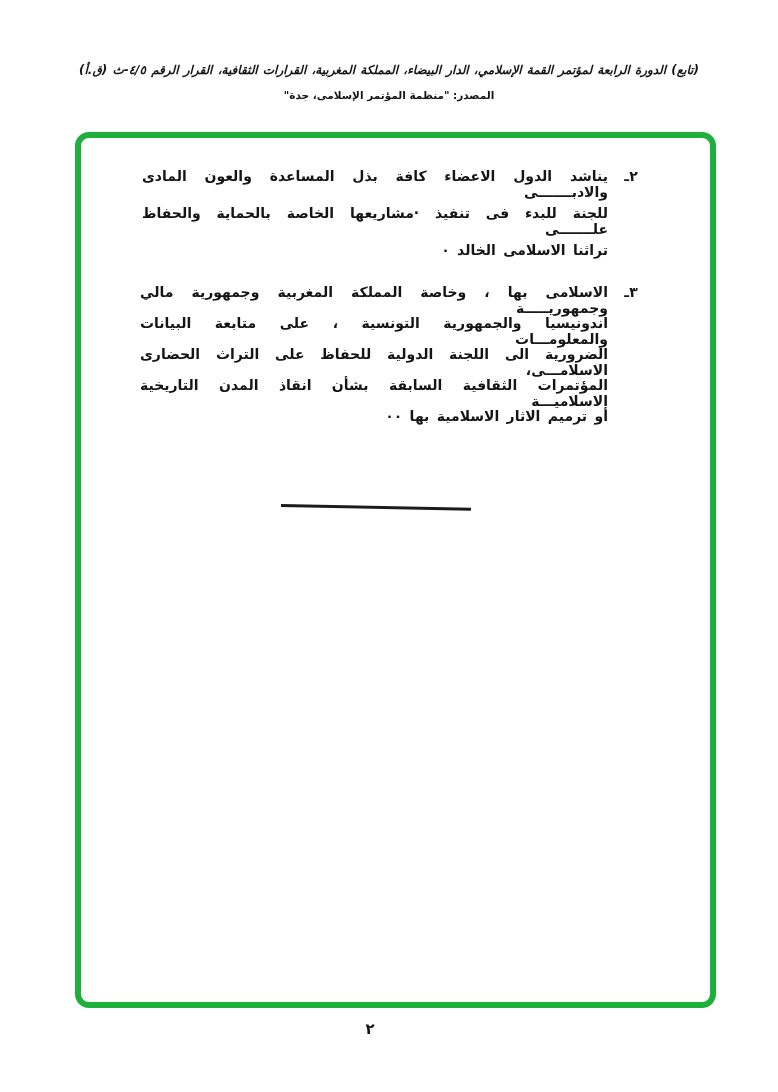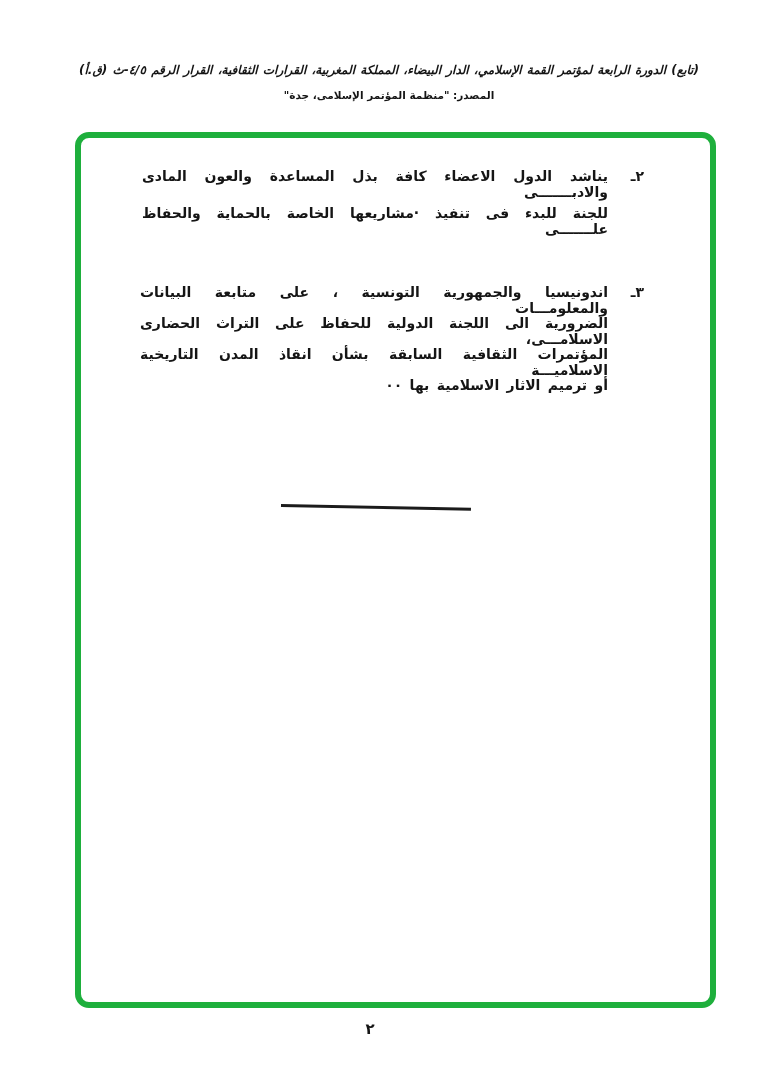--- a/index.html
+++ b/index.html
@@ -17,21 +17,21 @@
   .h2{font-size:10.5px;margin-top:9px;}
   
   .frame{
     position:absolute;left:75px;top:132px;width:629px;height:864px;
     border:6px solid var(--green,#1eaf3c);border-radius:14px;background:transparent;
   }
   
   .para{position:absolute;display:flex;gap:10px;font-weight:bold;font-size:14px;}
   .para-2{top:168px;right:134px;width:502px;}
   .para-3{top:284px;right:134px;width:504px;}
-  .num{flex:0 0 26px;white-space:nowrap;}
+  .num{flex:0 0 26px;white-space:nowrap;text-align:center;}
   .lines{flex:1;min-width:0;}
   .line{text-align:justify;text-align-last:justify;word-spacing:2.5px;}
   .para-2 .line{height:37px;}
   .para-3 .line{height:31px;}
   .line.last{text-align-last:right;}
   
   .rule{
     position:absolute;left:281px;top:504px;width:190px;height:2.5px;
     background:#1b1b1b;transform:rotate(1.1deg);transform-origin:left center;
   }
@@ -53,26 +53,28 @@
 
   <div class="frame"></div>
 
   <section dir="rtl">
 
     <div class="para para-2">
       <div class="num">٢ـ</div>
       <div class="lines">
         <div class="line">يناشد الدول الاعضاء كافة بذل المساعدة والعون المادى والادبـــــــى</div>
         <div class="line">للجنة للبدء فى تنفيذ ·مشاريعها الخاصة بالحماية والحفاظ علـــــــى</div>
+        <div class="line last">تراثنا الاسلامى الخالد ٠</div>
       </div>
     </div>
 
     <div class="para para-3">
       <div class="num">٣ـ</div>
       <div class="lines">
+        <div class="line">الاسلامى بها ، وخاصة المملكة المغربية وجمهورية مالي وجمهوريـــــة</div>
         <div class="line">اندونيسيا والجمهورية التونسية ، على متابعة البيانات والمعلومـــات</div>
         <div class="line">الضرورية الى اللجنة الدولية للحفاظ على التراث الحضارى الاسلامـــى،</div>
         <div class="line">المؤتمرات الثقافية السابقة بشأن انقاذ المدن التاريخية الاسلاميـــة</div>
         <div class="line last">أو ترميم الاثار الاسلامية بها ٠٠</div>
       </div>
     </div>
 
   </section>
 
   <div class="rule"></div>

